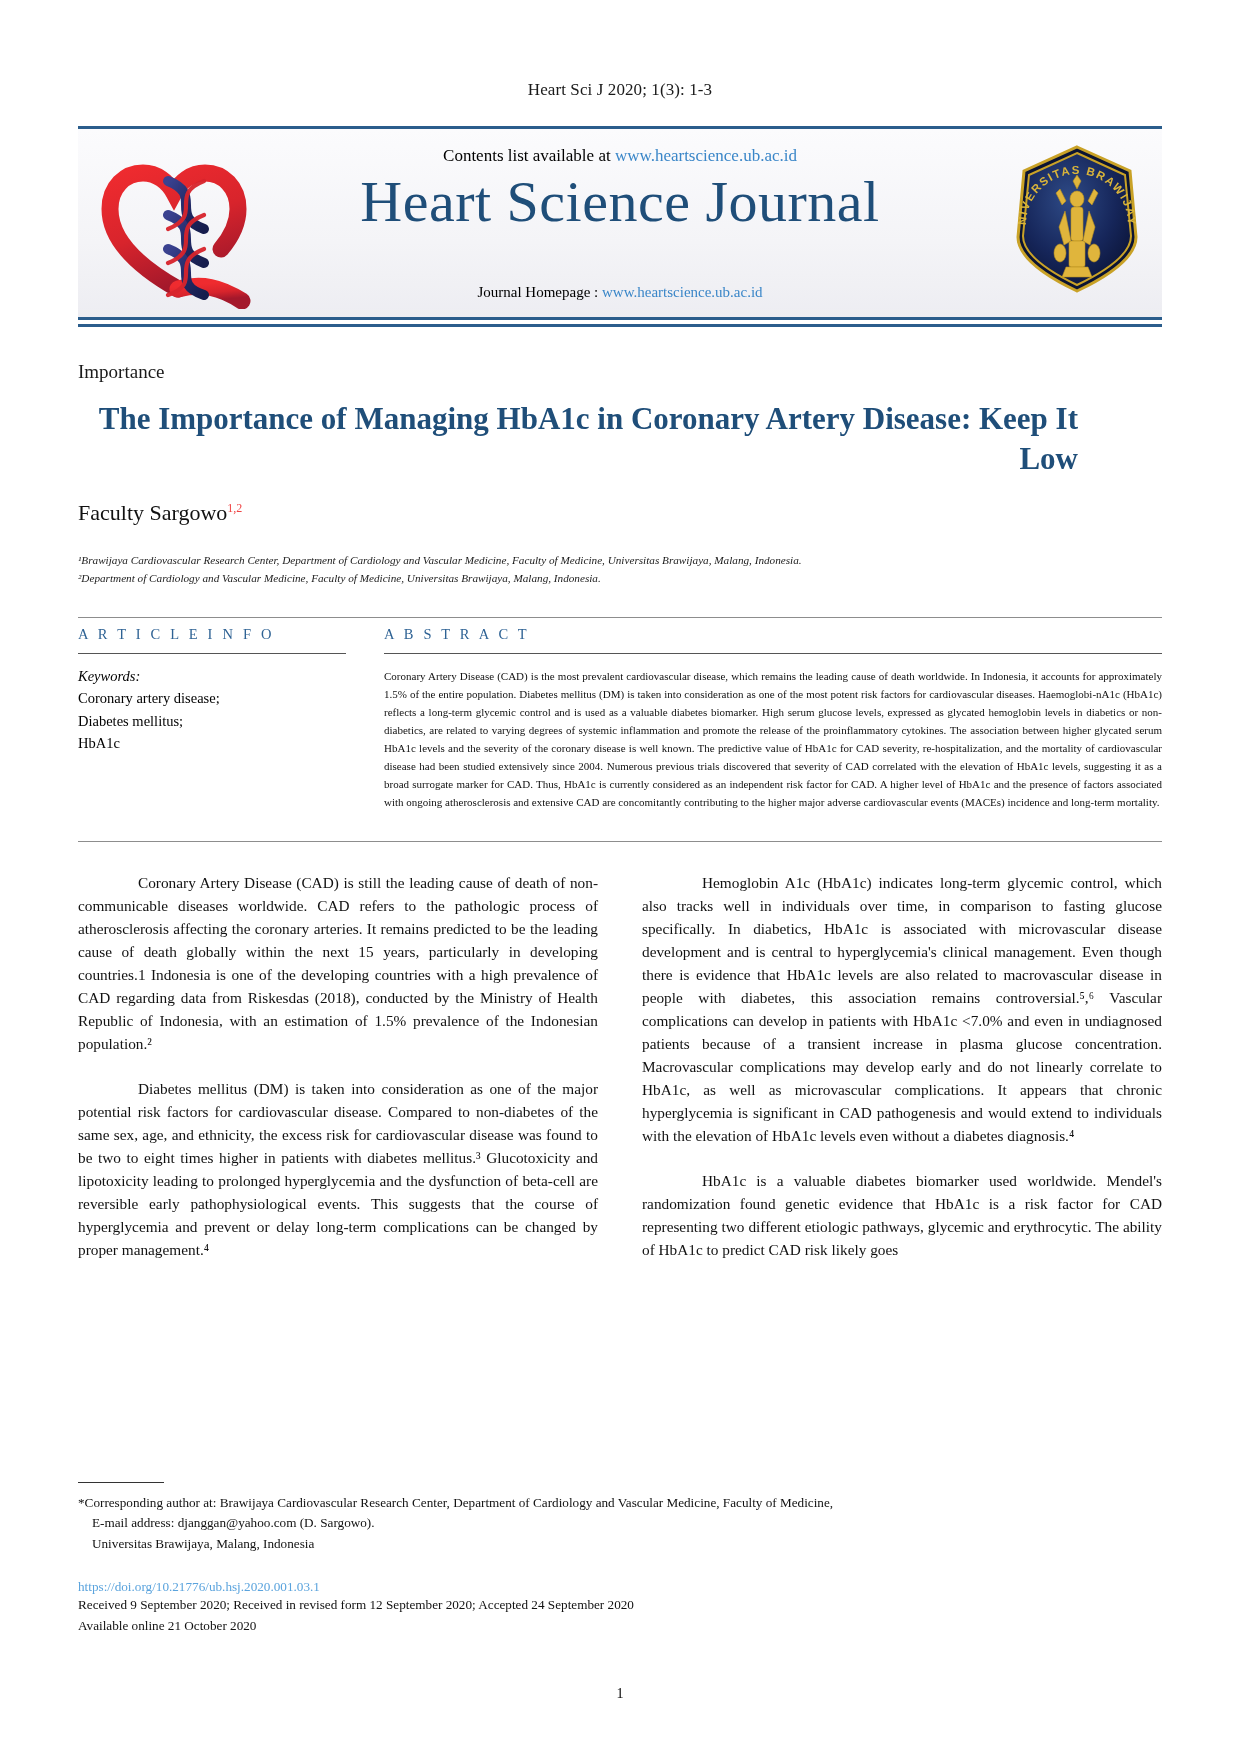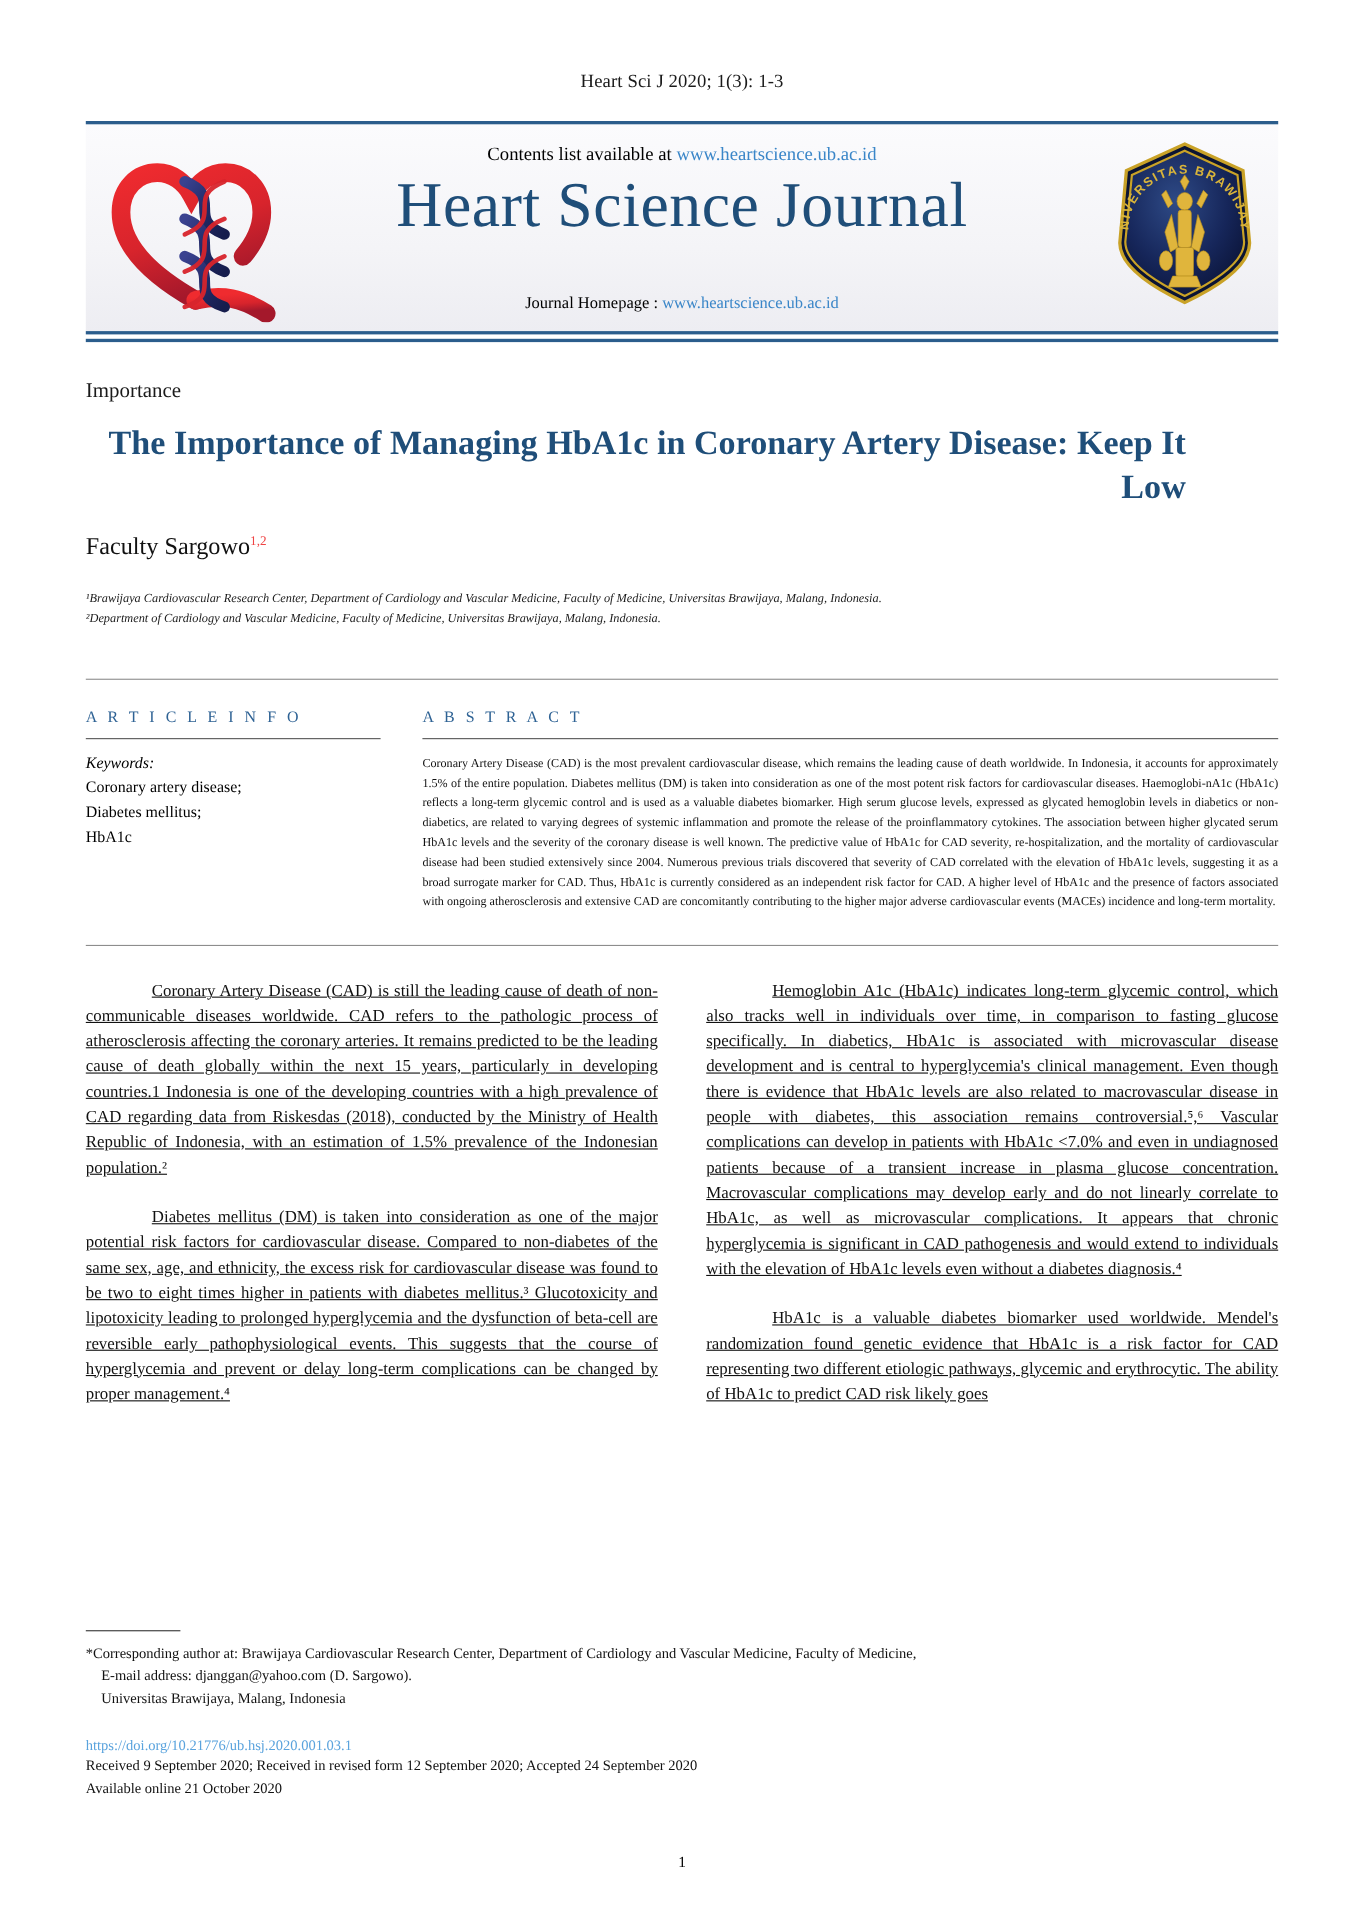--- a/index.html
+++ b/index.html
@@ -21,21 +21,21 @@
     height: 1754px;
     box-sizing: border-box;
     padding: 0;
   }
 
   
   .running-head {
     text-align: center;
     font-size: 17px;
     letter-spacing: 0.1px;
-    padding-top: 64px;
+    padding-top: 80px;
     color: #1a1a1a;
   }
 
   
   .masthead-wrap {
     margin: 26px 78px 0 78px;
     border-top: 3px solid #2b5d8c;
     border-bottom: 3px solid #2b5d8c;
     background: linear-gradient(180deg,#fbfbfd 0%, #f4f4f7 60%, #ededf2 100%);
     position: relative;
@@ -125,25 +125,25 @@
   .author sup { font-size: 12px; color: #ef4444; }
   .affil {
     font-size: 11.2px;
     font-style: italic;
     line-height: 1.55;
     color: #1a1a1a;
   }
 
   
   .info-abstract {
-    margin: 46px 78px 0 78px;
+    margin: 30px 78px 0 78px;
     display: flex;
     gap: 38px;
     border-top: 1px solid #8d8d8d;
-    padding-top: 26px;
+    padding-top: 8px;
   }
   .col-info { width: 268px; flex: none; }
   .col-abstract { flex: 1; }
   .sec-label {
     font-size: 14.5px;
     letter-spacing: 3.2px;
     color: #2e6294;
     margin-bottom: 10px;
   }
   .sec-rule {
@@ -177,21 +177,20 @@
     gap: 44px;
   }
   .bcol { flex: 1; }
   .bpar {
     font-size: 15.3px;
     line-height: 1.5;
     text-align: justify;
     text-indent: 60px;
     margin: 0 0 22px 0;
     color: #111;
-    text-decoration: underline;
   }
 
   
   .footer {
     position: absolute;
     left: 78px;
     right: 78px;
     bottom: 118px;
   }
   .foot-rule {

